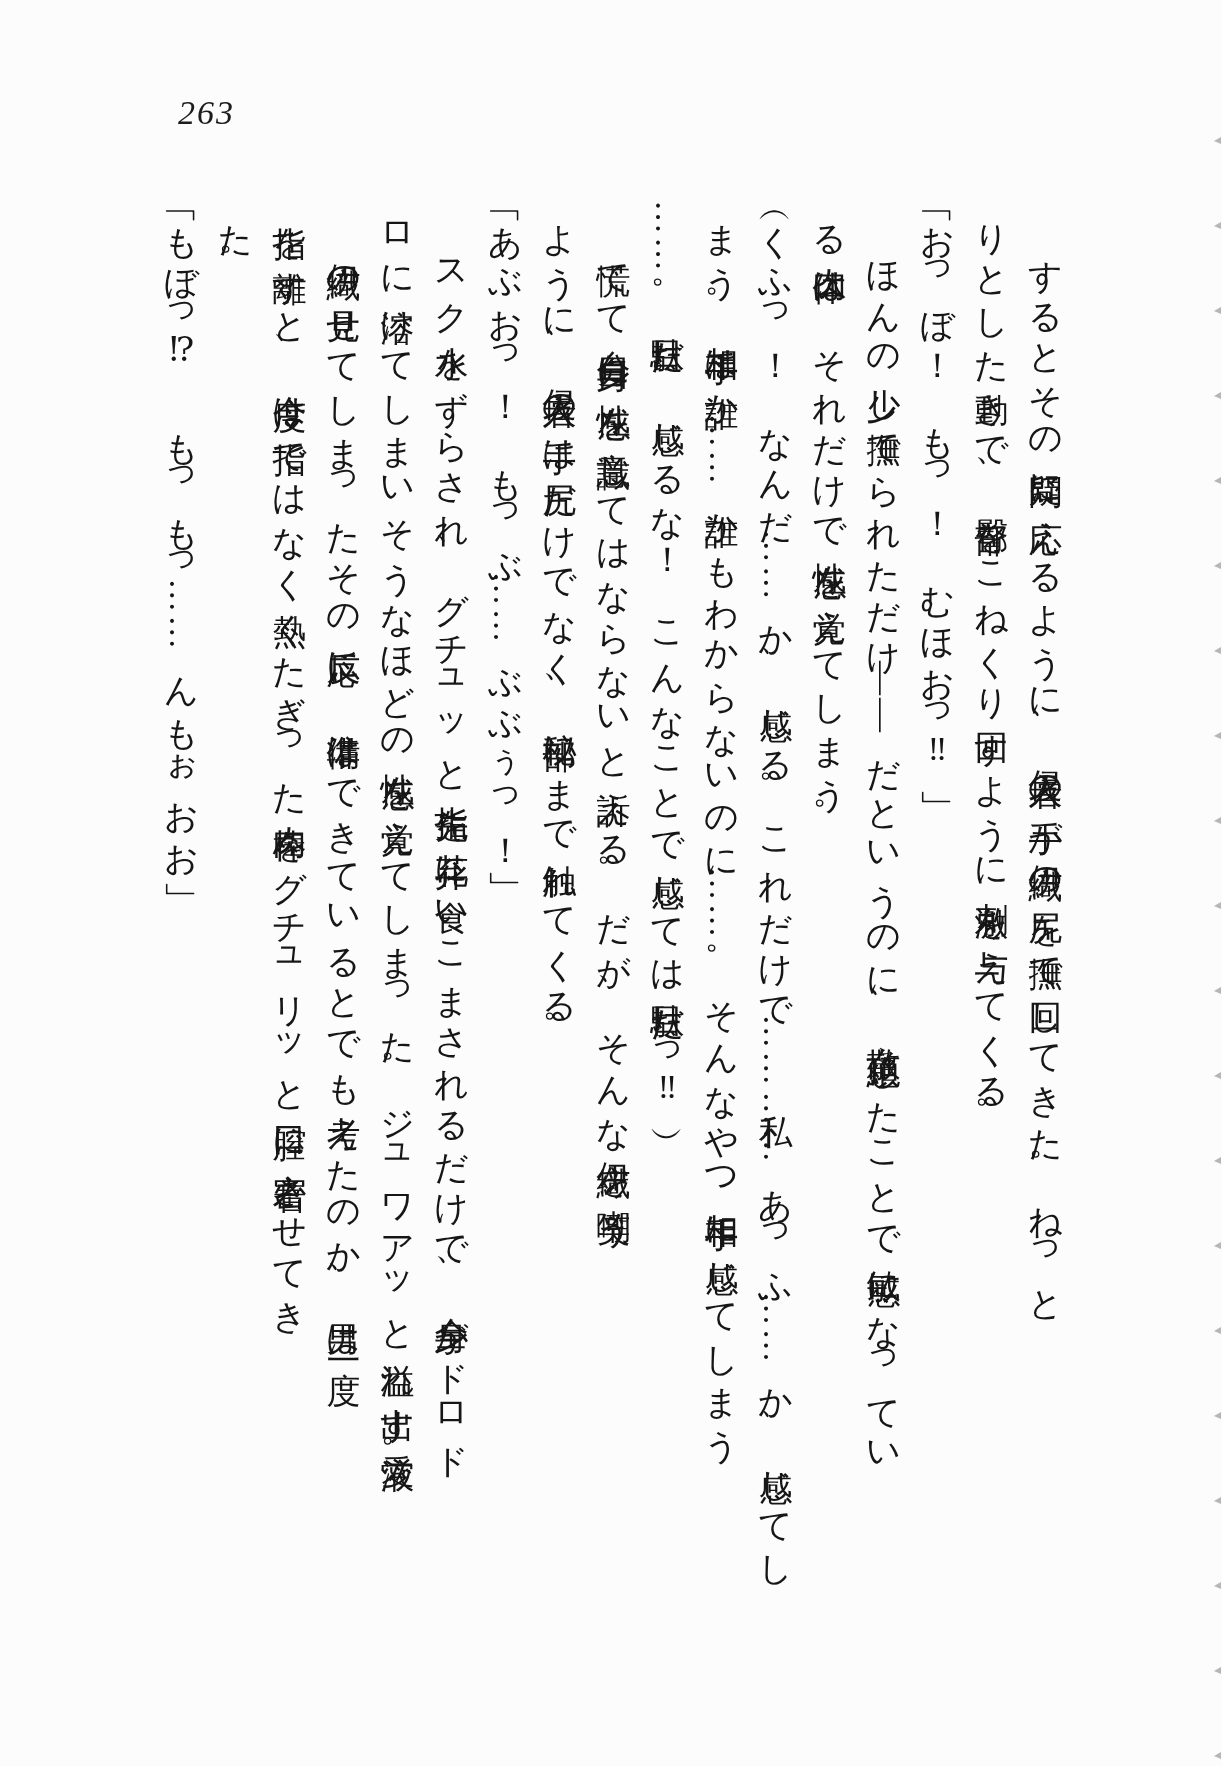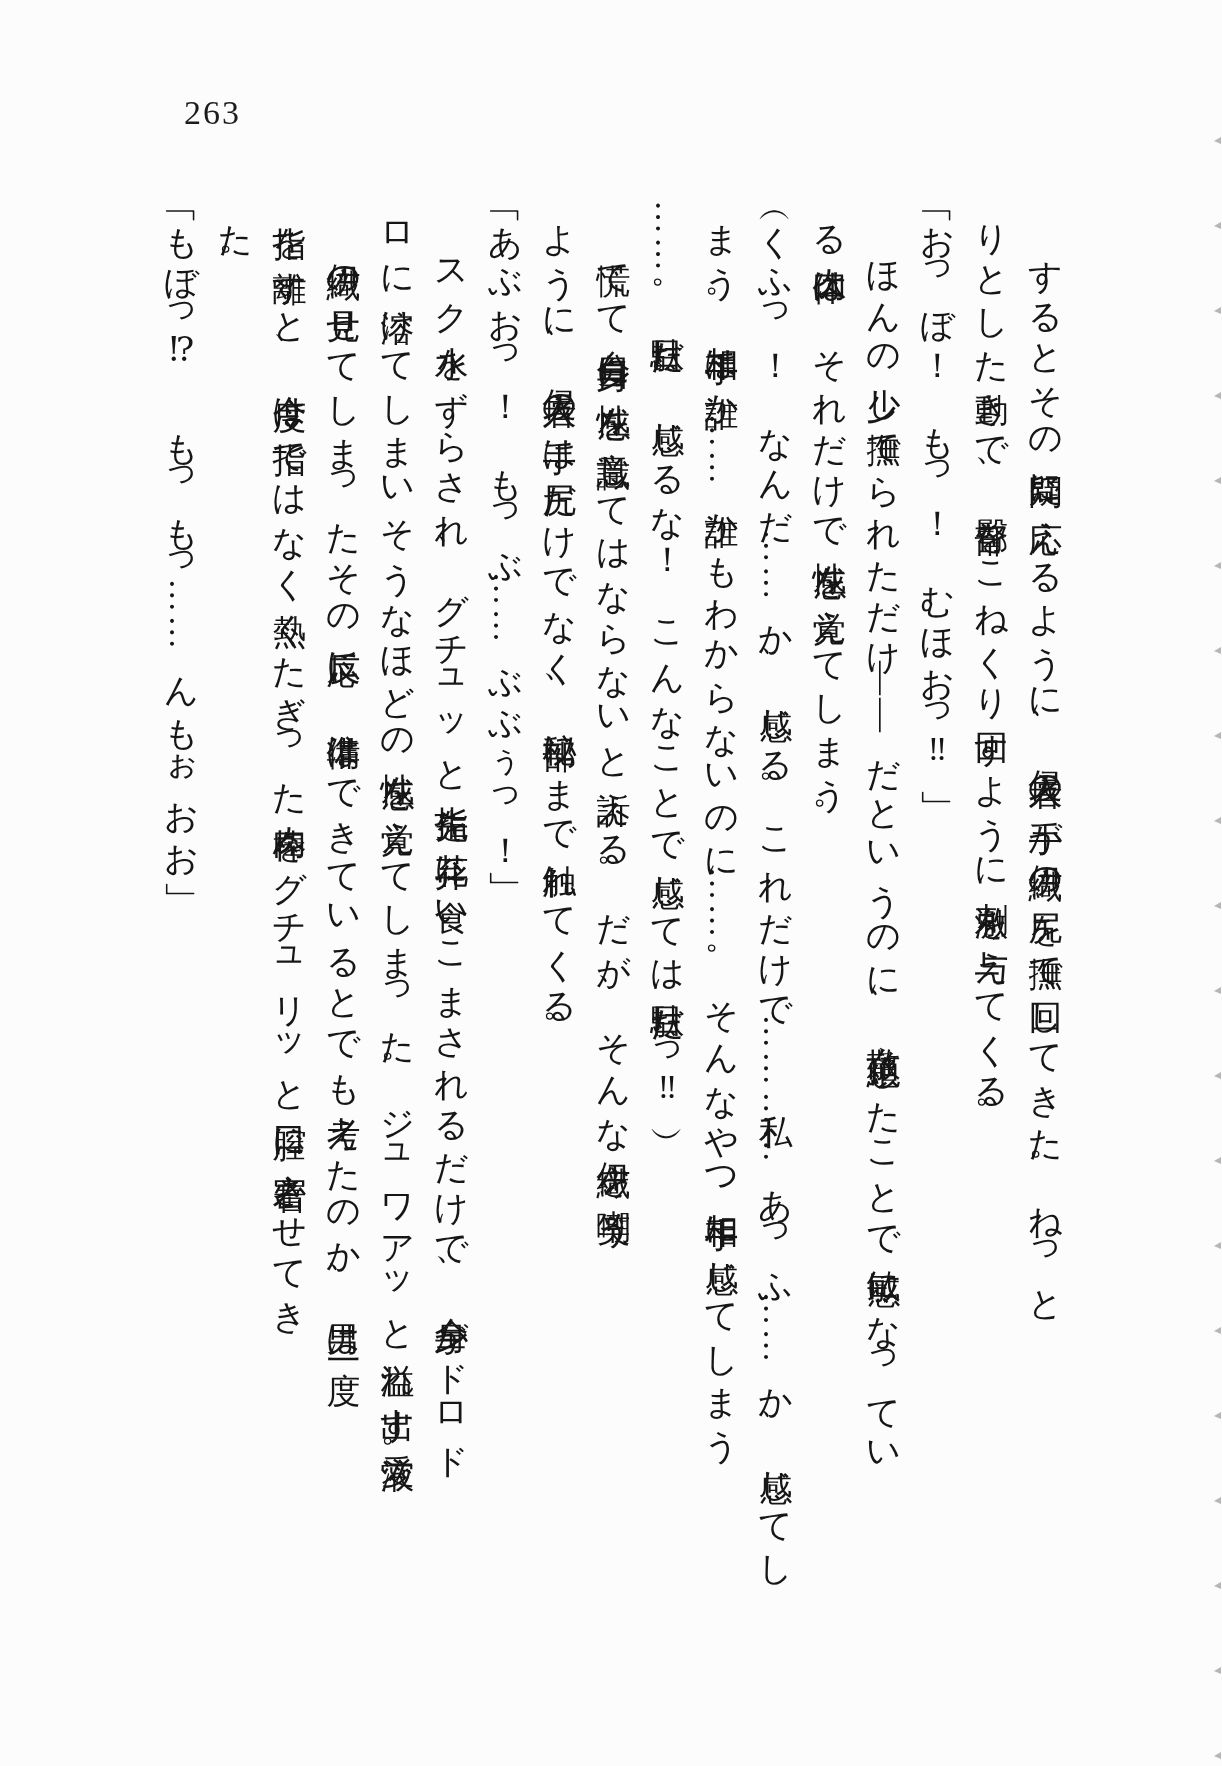--- a/index.html
+++ b/index.html
@@ -14,23 +14,23 @@
     background: #fcfcfc;
     overflow: hidden;
     font-family: "Liberation Serif", "DejaVu Serif", serif;
     color: #141414;
   }
   .page-number {
     position: absolute;
     top: 94px;
     left: 178px;
     font-size: 34px;
+    font-style: italic;
     letter-spacing: 2px;
     color: #1c1c1c;
-    margin-left: 6px;
   }
   .text-block {
     position: absolute;
     top: 200px;
     right: 150px;
     height: 1480px;
     writing-mode: vertical-rl;
     -webkit-writing-mode: vertical-rl;
     text-orientation: mixed;
     font-size: 34px;

